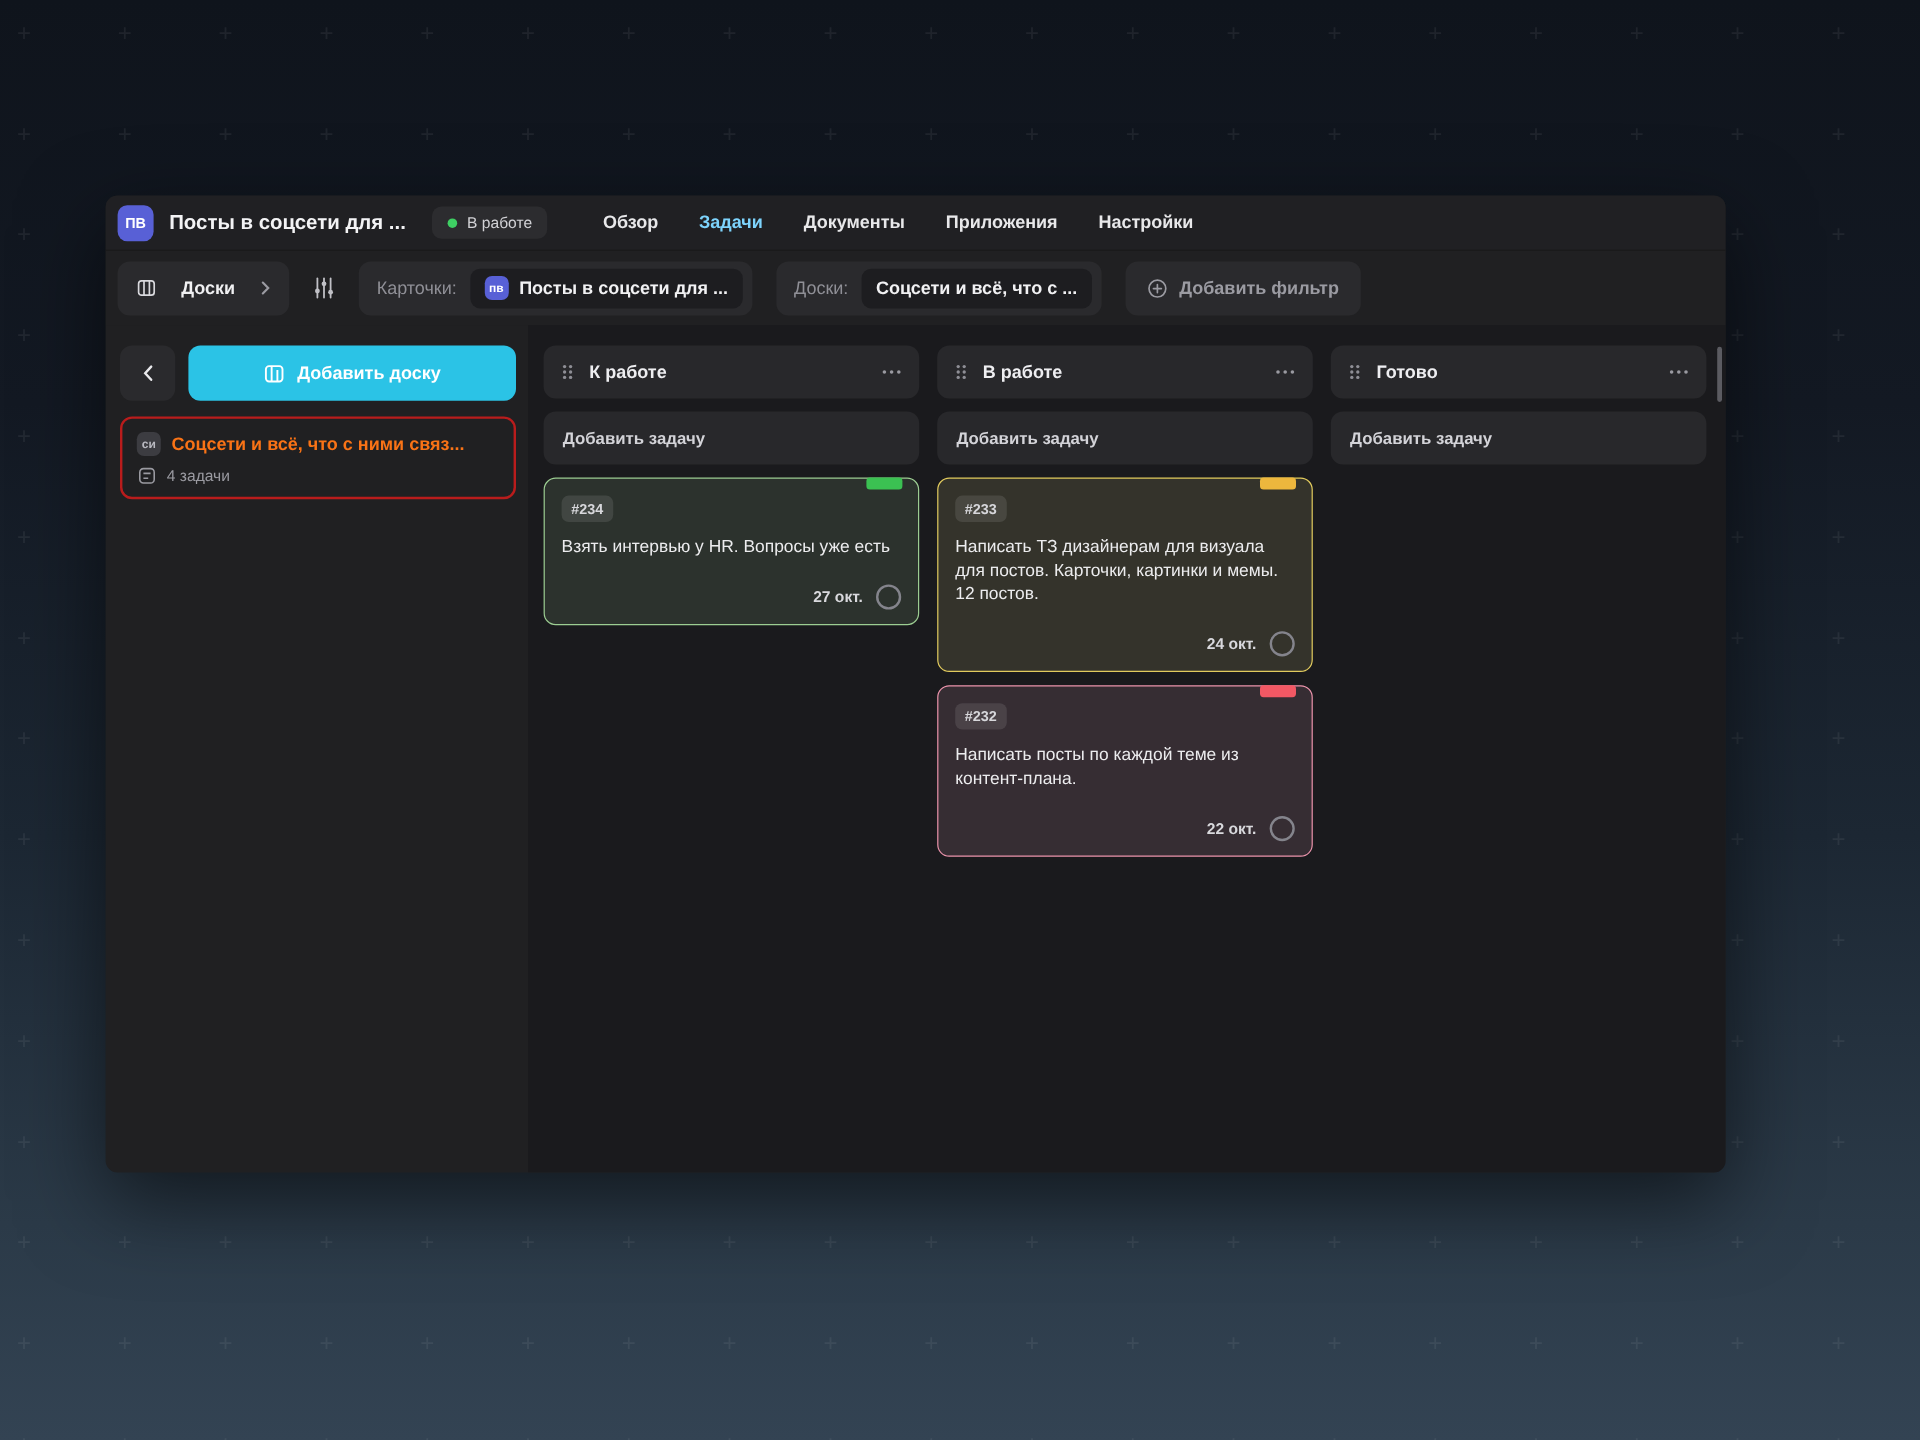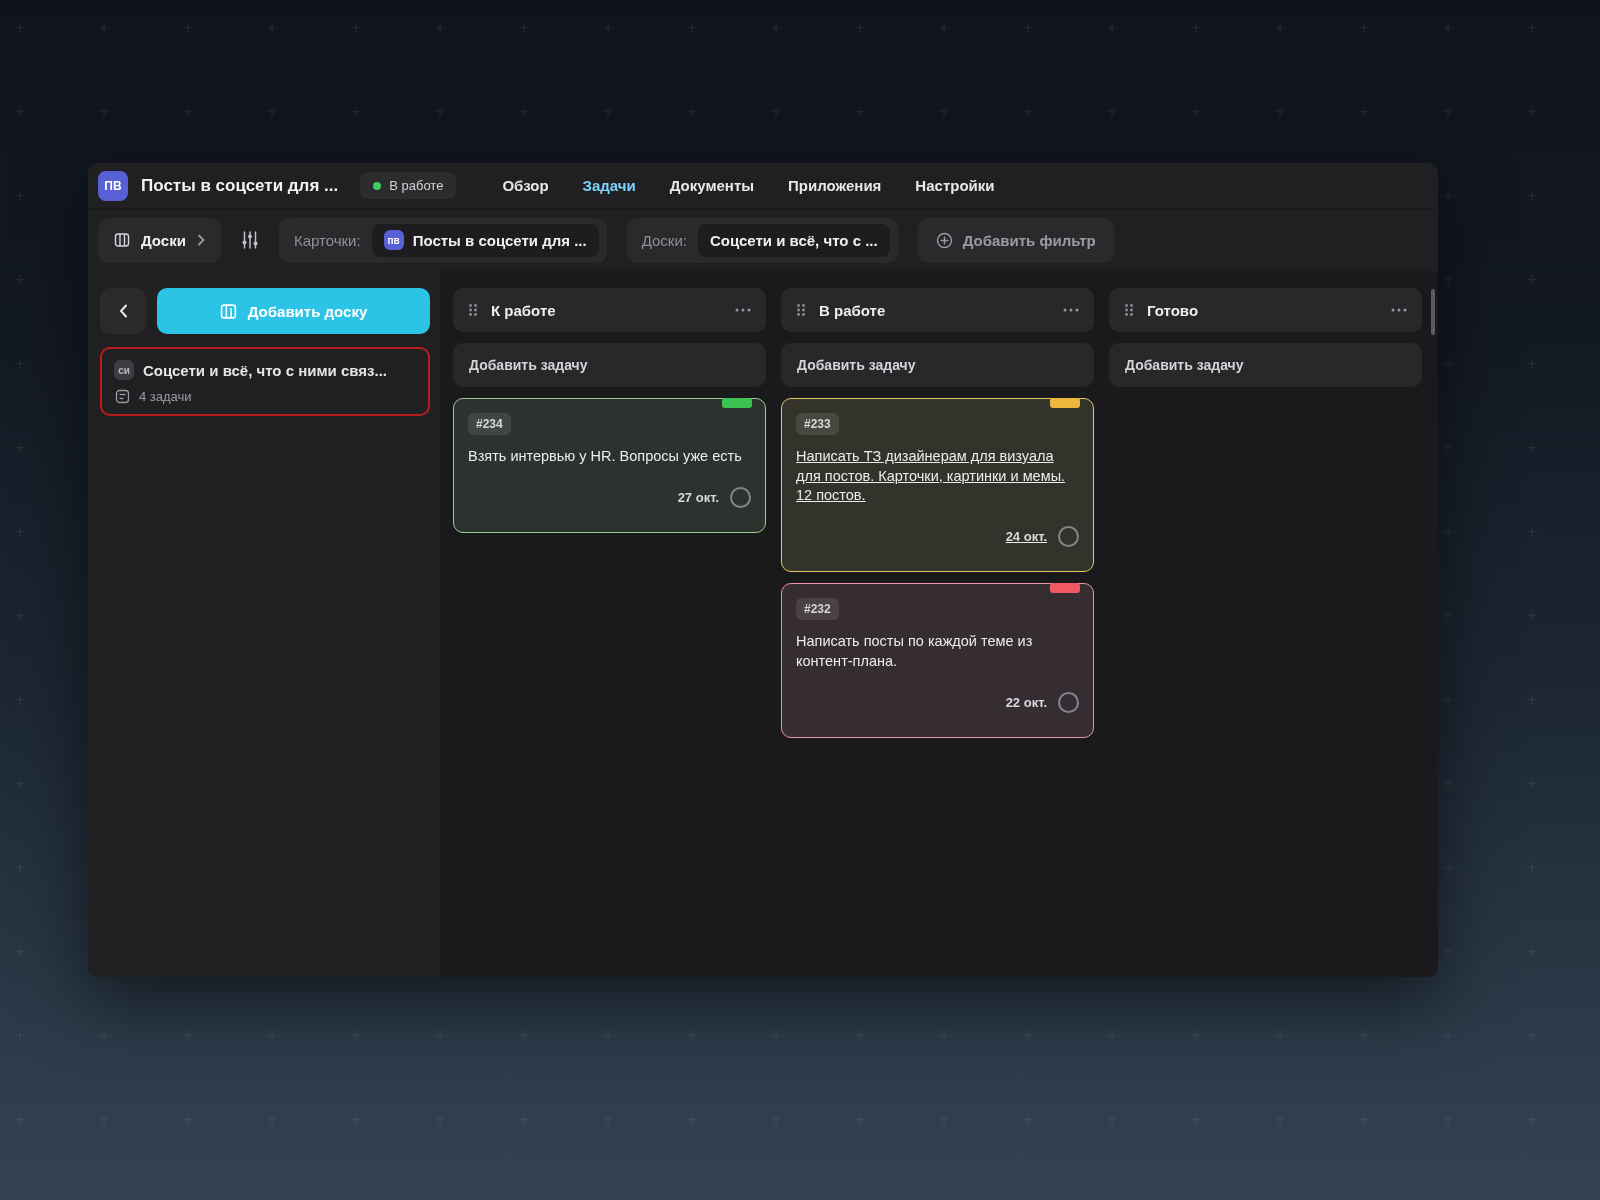--- a/index.html
+++ b/index.html
@@ -44,21 +44,21 @@
   .tabs { display:flex; gap:34px; margin-left:46px; }
   .tab { font-size:15px; font-weight:600; color:#e8e8ea; cursor:pointer; }
   .tab.active { color:#7dd3fc; }
 
   
   .filterbar {
     height:62px; flex-shrink:0; display:flex; align-items:center;
     padding:0 12px 0 10px; gap:20px; background:#202022;
   }
   .boards-btn {
-    display:flex; align-items:center; gap:11px; background:#2a2a2d; border-radius:10px;
+    display:flex; align-items:center; gap:21px; background:#2a2a2d; border-radius:10px;
     height:45px; padding:0 16px; font-size:15px; font-weight:600; color:#f0f0f2; cursor:pointer;
   }
   .icon-svg { display:block; }
   .sliders-icon { color:#c0c0c6; }
   .filter-pill {
     display:flex; align-items:center; gap:11px; background:#2a2a2d; border-radius:10px;
     height:45px; padding:0 8px 0 15px;
   }
   .filter-label { font-size:15px; color:#8f8f96; }
   .filter-chip {
@@ -90,21 +90,21 @@
   .board-item {
     margin-top:13px; border:2px solid #b91c1c; border-radius:10px; padding:11px 12px 10px;
     cursor:pointer;
   }
   .board-item-row1 { display:flex; align-items:center; gap:9px; margin-bottom:9px; min-width:0; }
   .board-item-badge {
     width:20px; height:20px; border-radius:6px; background:#3c3c41; color:#b9b9c0;
     font-size:10px; font-weight:700; display:flex; align-items:center; justify-content:center; flex-shrink:0;
   }
   .board-item-title {
-    font-size:15px; font-weight:700; color:#e5e5e5; white-space:nowrap; overflow:hidden; text-overflow:ellipsis;
+    font-size:15px; font-weight:700; color:#f97316; white-space:nowrap; overflow:hidden; text-overflow:ellipsis;
   }
   .board-item-row2 { display:flex; align-items:center; gap:9px; color:#9a9aa1; padding-left:1px; }
   .board-item-meta { font-size:13px; color:#9a9aa1; }
 
   .board-area {
     flex:1; background:#1a1a1d; padding:17px 14px 0 13px;
     display:flex; gap:15px; position:relative; overflow:hidden;
   }
   .column { width:313px; flex-shrink:0; display:flex; flex-direction:column; gap:11px; }
   .col-header {
@@ -112,25 +112,25 @@
     gap:13px; padding:0 15px; flex-shrink:0;
   }
   .drag-icon { color:#8e8e95; cursor:grab; }
   .col-title { font-size:15px; font-weight:600; color:#eeeef1; }
   .col-menu { margin-left:auto; color:#9a9aa1; cursor:pointer; display:flex; }
   .add-task {
     height:44px; background:#28282b; border-radius:10px; display:flex; align-items:center;
     padding:0 16px; font-size:14px; font-weight:600; color:#d3d3d8; cursor:pointer; flex-shrink:0;
   }
 
-  .card { position:relative; border-radius:10px; border:1px solid; padding:14px 14px 24px; cursor:pointer; }
+  .card { position:relative; border-radius:10px; border:1px solid; padding:14px 14px 12px; cursor:pointer; }
   .card-tab { position:absolute; top:-1px; right:13px; width:30px; height:10px; border-radius:3px; }
   .card--green  { background:#2c322d; border-color:#9ccd92; }
   .card--green  .card-tab { background:#3bc152; }
-  .card--yellow { background:#34332b; border-color:#e2cb5e;text-decoration:underline; }
+  .card--yellow { background:#34332b; border-color:#e2cb5e; }
   .card--yellow .card-tab { background:#edb73d; }
   .card--pink   { background:#362d33; border-color:#ea93ab; }
   .card--pink   .card-tab { background:#f25864; }
   .card--red    { background:#352e30; border-color:#e2847e; }
   .card--red    .card-tab { background:#f25456; }
   .card-id {
     display:inline-block; background:rgba(255,255,255,0.10); border-radius:6px;
     padding:4px 8px; font-size:12px; font-weight:600; color:#d7d7db;
   }
   .card-text { margin-top:12px; font-size:14.5px; line-height:1.36; color:#ececee; }

